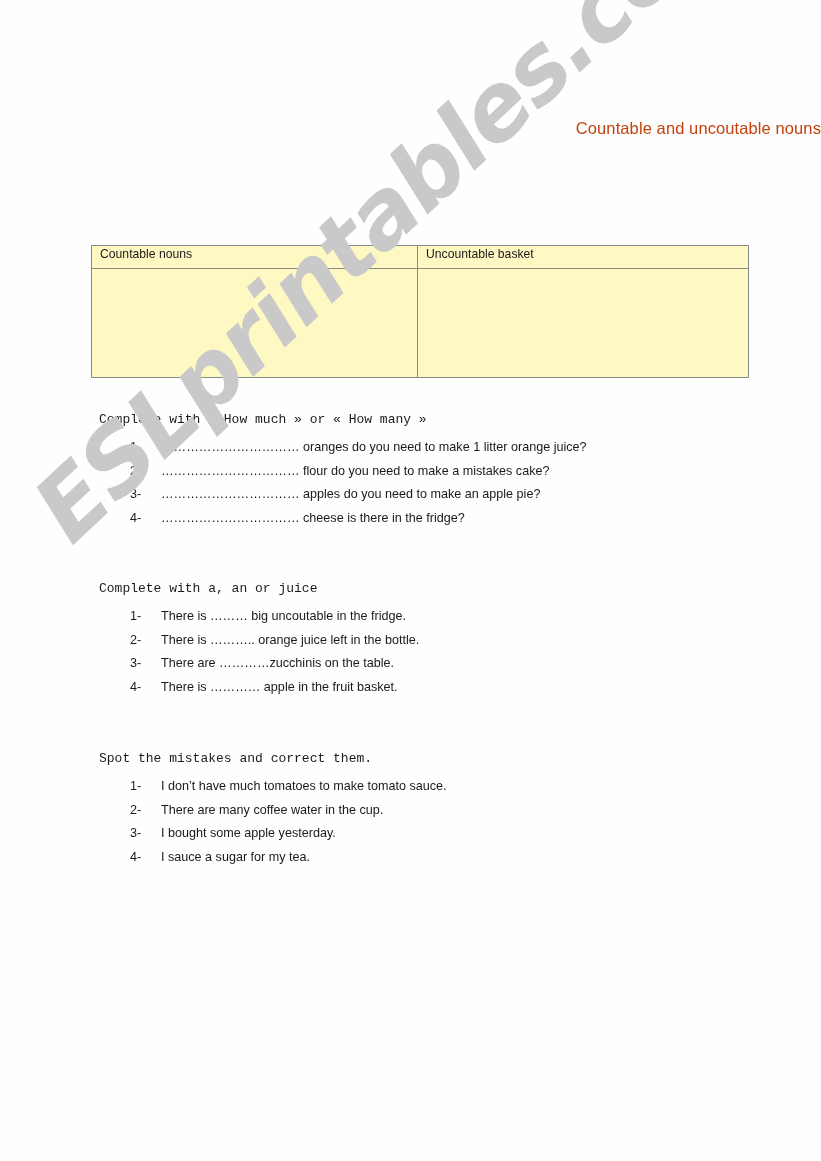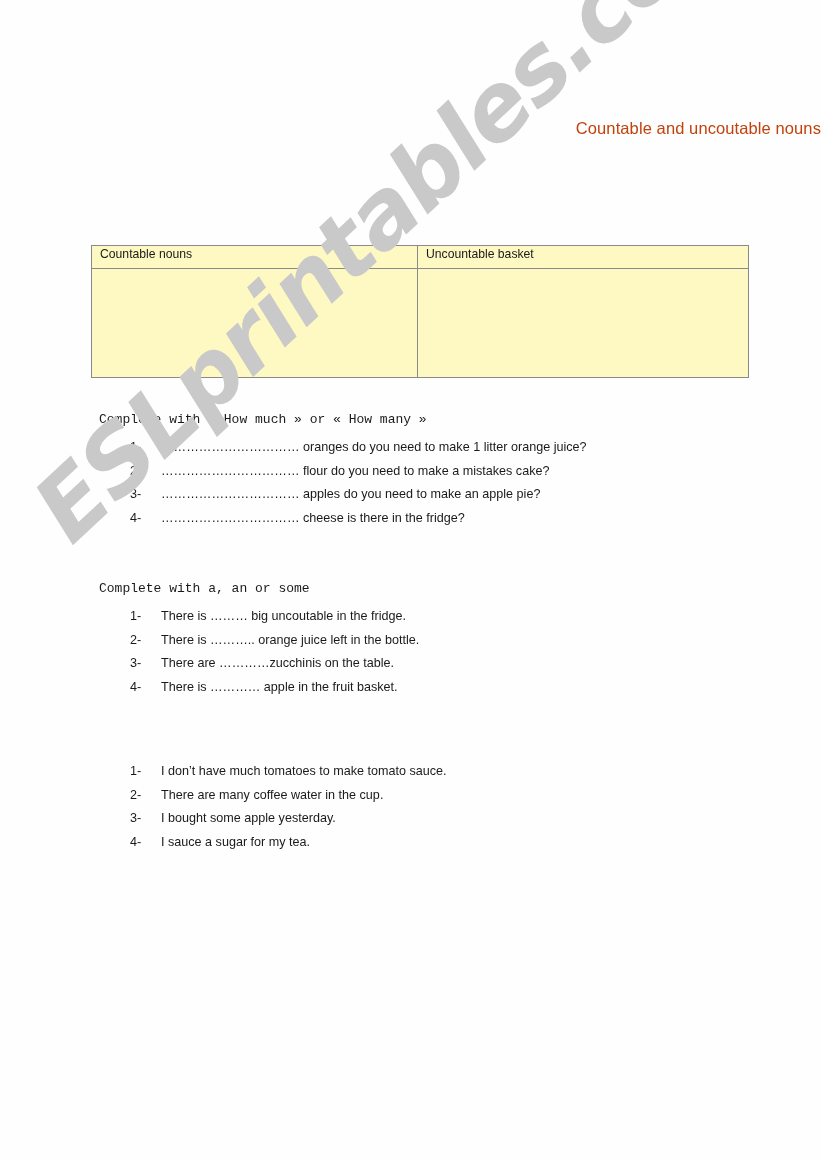--- a/index.html
+++ b/index.html
@@ -196,21 +196,21 @@
         <span class="item-text">…………………………… apples do you need to make an apple pie?</span>
       </li>
       <li class="ex-item">
         <span class="item-num">4-</span>
         <span class="item-text">…………………………… cheese is there in the fridge?</span>
       </li>
     </ol>
   </section>
 
   <section class="exercise ex2">
-    <p class="ex-heading">Complete with a, an or some</p>
+    <p class="ex-heading">Complete with a, an or juice</p>
     <ol class="ex-list">
       <li class="ex-item">
         <span class="item-num">1-</span>
         <span class="item-text">There is ……… big uncoutable in the fridge.</span>
       </li>
       <li class="ex-item">
         <span class="item-num">2-</span>
         <span class="item-text">There is ………..  orange juice left in the bottle.</span>
       </li>
       <li class="ex-item">
@@ -218,20 +218,21 @@
         <span class="item-text">There are …………zucchinis on the table.</span>
       </li>
       <li class="ex-item">
         <span class="item-num">4-</span>
         <span class="item-text">There is ………… apple in the fruit basket.</span>
       </li>
     </ol>
   </section>
 
   <section class="exercise ex3">
+    <p class="ex-heading">Spot the mistakes and correct them.</p>
     <ol class="ex-list">
       <li class="ex-item">
         <span class="item-num">1-</span>
         <span class="item-text">I don’t have much tomatoes to make tomato sauce.</span>
       </li>
       <li class="ex-item">
         <span class="item-num">2-</span>
         <span class="item-text">There are many  coffee water in the cup.</span>
       </li>
       <li class="ex-item">

